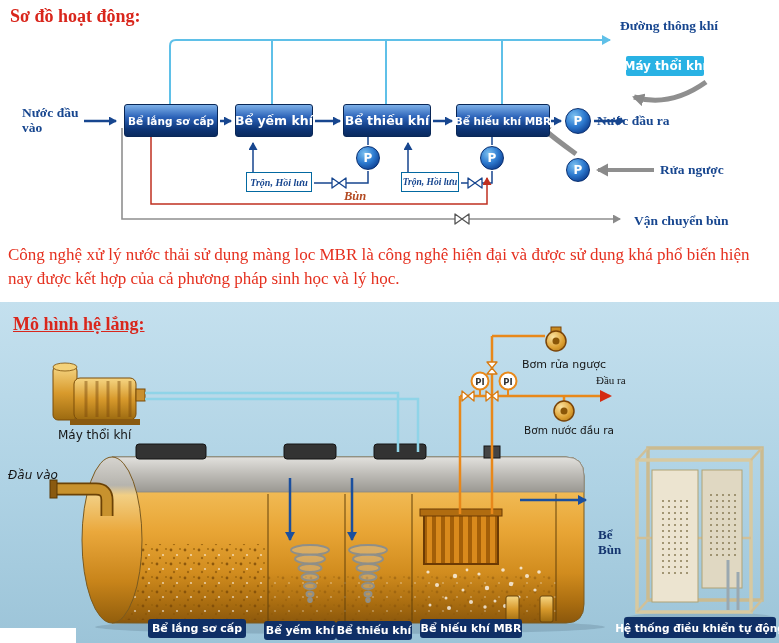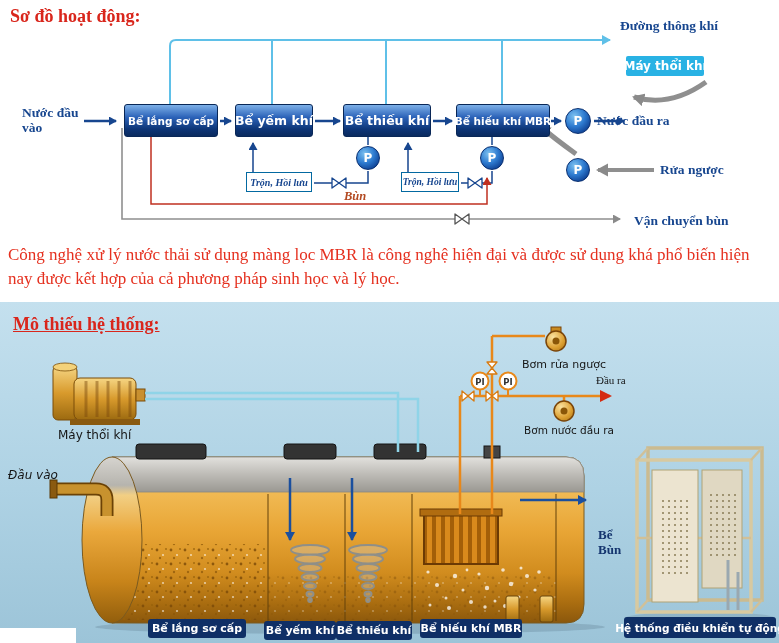--- a/index.html
+++ b/index.html
@@ -345,21 +345,21 @@
         <rect x="660" y="497" width="30" height="78" fill="url(#vdots)"></rect>
         <rect x="702" y="470" width="40" height="118" fill="#e0d8c2" stroke="#b0a376"></rect>
         <rect x="708" y="494" width="28" height="66" fill="url(#vdots)"></rect>
         <line x1="728" y1="560" x2="728" y2="610" stroke="#9aa8b0" stroke-width="3"></line>
         <line x1="738" y1="572" x2="738" y2="610" stroke="#9aa8b0" stroke-width="3"></line>
       </g>
 
       <rect x="0" y="628" width="76" height="15" fill="#ffffff"></rect>
     </svg>
 
-    <div class="model-title">Mô thiếu hệ thống:</div>
+    <div class="model-title">Mô hình hệ lắng:</div>
     <div class="plain-label" style="left:58px;top:126px;">Máy thổi khí</div>
     <div class="plain-label" style="left:8px;top:166px;font-style:italic;">Đầu vào</div>
     <div class="sludge-tank-label" style="left:598px;top:178px;">Bể Bùn</div>
     <div class="plain-label small" style="left:522px;top:56px;">Bơm rửa ngược</div>
     <div class="plain-label small" style="left:596px;top:72px;font-family:Liberation Serif, serif;">Đầu ra</div>
     <div class="plain-label small" style="left:524px;top:122px;font-size:10.5px;">Bơm nước đầu ra</div>
 
     <div class="badge" style="left:148px;top:317px;width:98px;">Bể lắng sơ cấp</div>
     <div class="badge" style="left:264px;top:319px;width:72px;">Bể yếm khí</div>
     <div class="badge" style="left:336px;top:319px;width:76px;">Bể thiếu khí</div>

